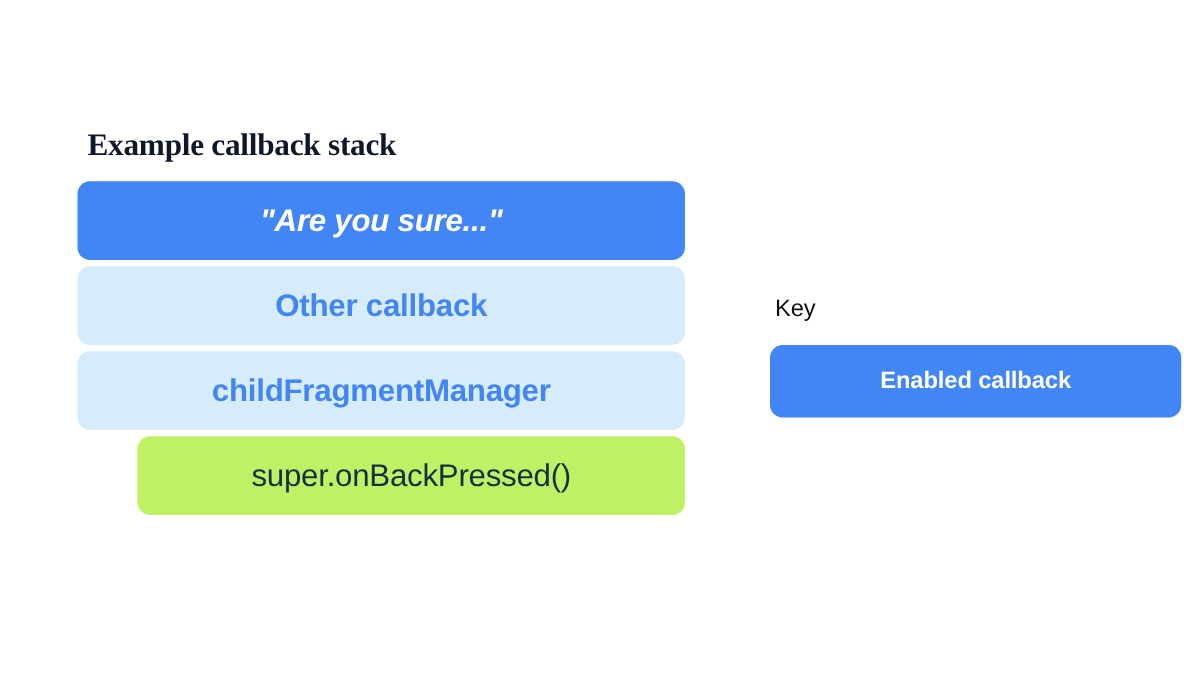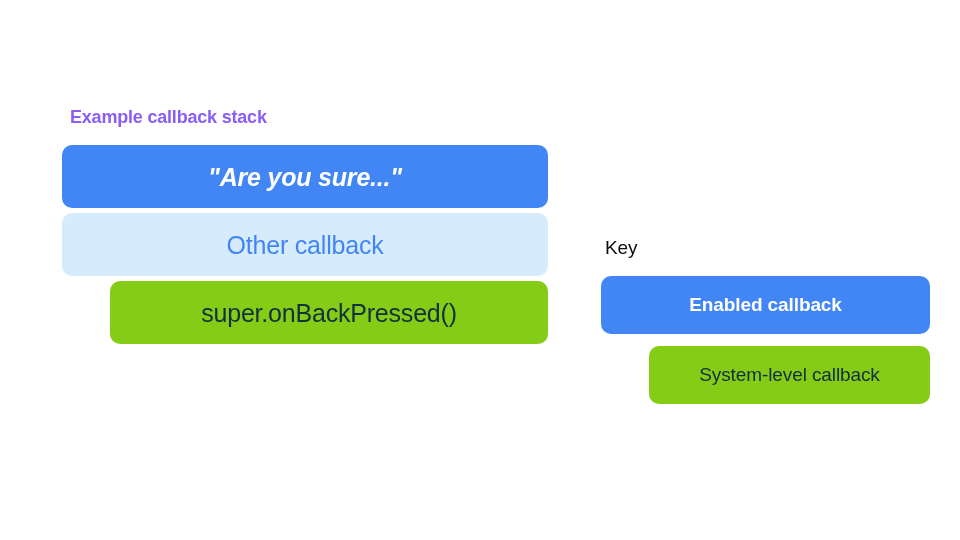--- a/index.html
+++ b/index.html
@@ -24,27 +24,28 @@
 
   
   .stack-panel {
     position: absolute;
     left: 62px;
     top: 101px;
     width: 486px;
   }
 
   .panel-title {
-    font-size: 18px;
+    font-size: 25px;
     font-weight: 700;
-    color: #8b5cf6;
+    color: #0f172a;
     letter-spacing: -0.2px;
     margin: 0 0 12px 8px;
     line-height: 32px;
     white-space: nowrap;
+    font-family: Liberation Serif, serif;
   }
 
   .stack-list {
     display: flex;
     flex-direction: column;
     gap: 5px;
   }
 
   .stack-row {
     height: 63px;
@@ -57,21 +58,21 @@
     letter-spacing: -0.2px;
     text-align: center;
     box-sizing: border-box;
     padding: 0 14px;
     white-space: nowrap;
   }
 
   
   .key-panel {
     position: absolute;
-    left: 601px;
+    left: 616px;
     top: 236px;
     width: 329px;
   }
 
   .key-title {
     font-size: 19px;
     font-weight: 400;
     color: #0d0d0d;
     margin: 0 0 16px 4px;
     line-height: 24px;
@@ -102,24 +103,24 @@
 
   
   .state-enabled {
     background: #4285f4;
     color: #ffffff;
     font-weight: 700;
   }
   .state-disabled {
     background: #d6ebfc;
     color: #4285f4;
-    font-weight: 400;
+    font-weight: 700;
   }
   .state-system {
-    background: #84cc16;
+    background: #bef264;
     color: #12303f;
     font-weight: 400;
     margin-left: 48px;
   }
 
   .quoted-italic {
     font-style: italic;
     font-weight: 700;
   }
 </style>
@@ -134,39 +135,39 @@
     <div class="stack-list">
 
       <div class="stack-row state-enabled">
         <span class="quoted-italic">"Are you sure..."</span>
       </div>
 
       <div class="stack-row state-disabled">
         <span>Other callback</span>
       </div>
 
+      <div class="stack-row state-disabled">
+        <span>childFragmentManager</span>
+      </div>
 
 
       <div class="stack-row state-system">
         <span>super.onBackPressed()</span>
       </div>
 
     </div>
   </section>
 
   <section class="key-panel">
     <h2 class="key-title">Key</h2>
 
     <div class="key-list">
 
       <div class="key-row state-enabled">
         <span>Enabled callback</span>
       </div>
 
 
-      <div class="key-row state-system">
-        <span>System-level callback</span>
-      </div>
 
     </div>
   </section>
 
 </div>
 
 </body></html>

